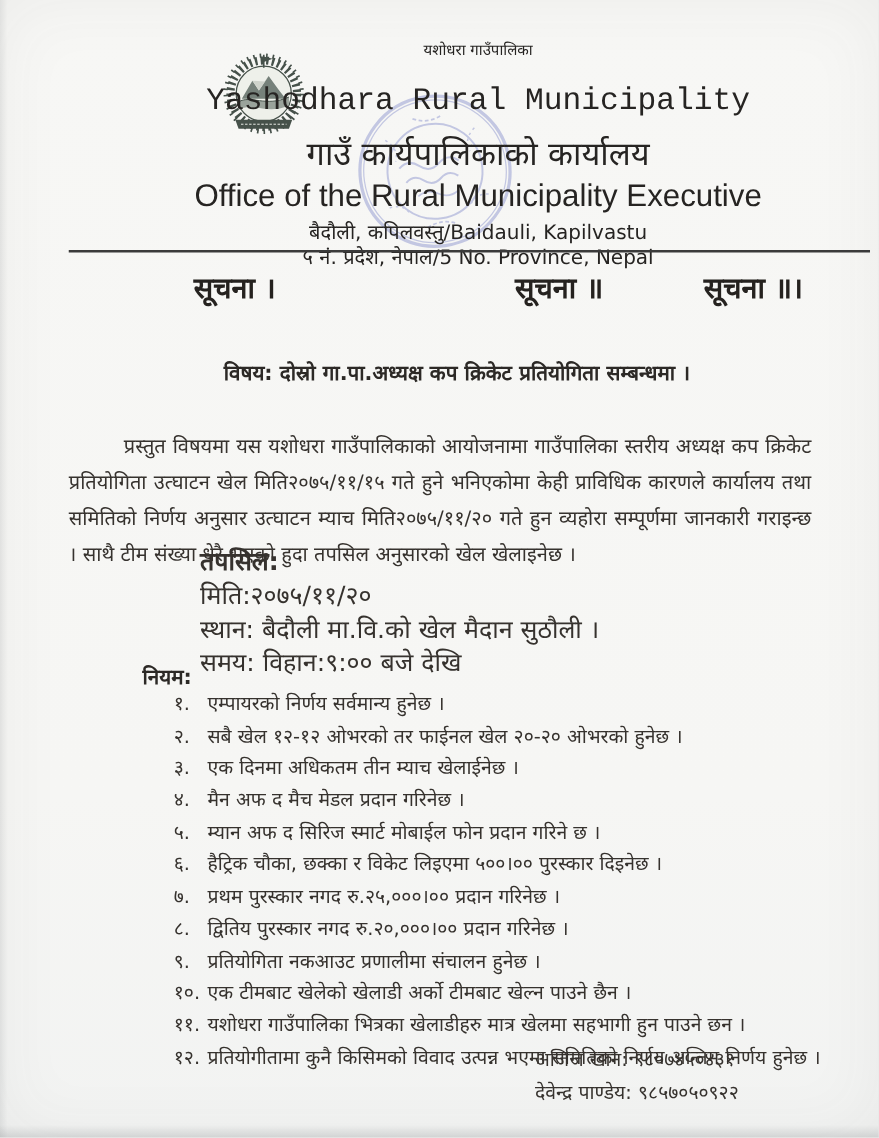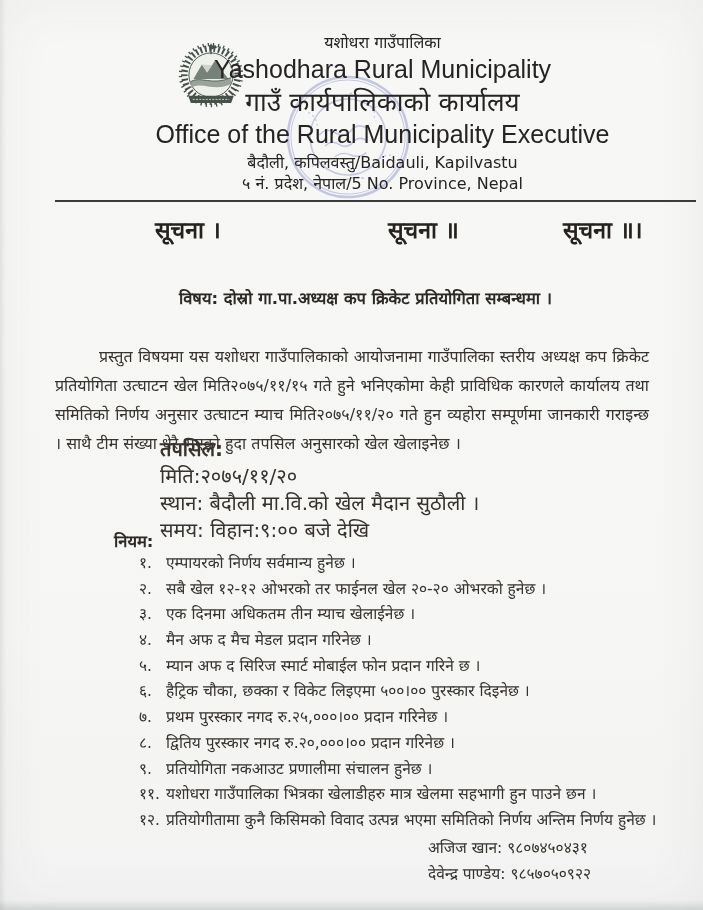--- a/index.html
+++ b/index.html
@@ -20,31 +20,31 @@
     background:linear-gradient(to bottom,rgba(0,0,0,0),rgba(90,95,100,.18));}
   .edge-shade{position:absolute;top:0;bottom:0;left:0;width:6px;
     background:linear-gradient(to right,rgba(90,95,100,.10),rgba(0,0,0,0));}
 
   
   .emblem{position:absolute;left:172px;top:38px;width:78px;height:74px;}
   .stamp{position:absolute;left:282px;top:70px;width:132px;height:134px;
     opacity:.42;transform:rotate(-8deg);pointer-events:none;}
   .hdr{position:absolute;left:0;right:0;top:34px;text-align:center;padding-left:62px;
     line-height:1.12;color:#262422;}
-  .hdr .np1{font-size:16px;}
-  .hdr .en1{font-family:Liberation Sans, sans-serif;font-size:25px;margin-top:3px;}
-  .hdr .np2{font-size:26px;margin-top:5px;}
+  .hdr .np1{font-size:12px;}
+  .hdr .en1{font-family:Liberation Mono, monospace;font-size:25px;margin-top:20px;}
+  .hdr .np2{font-size:26px;margin-top:15px;}
   .hdr .en2{font-family:Liberation Sans, sans-serif;font-size:25px;margin-top:3px;}
   .hdr .adr{font-size:16px;margin-top:6px;text-align:center;}
   .hdr .prv{font-size:16px;margin-top:3px;}
 
   .hrule{position:absolute;left:55px;top:200px;width:641px;height:2px;background:#3b3b3b;}
 
   .notice{position:absolute;top:213px;font-size:23px;font-weight:bold;color:#25221f;}
-  .n1{left:155px;} .n2{left:388px;} .n3{left:563px;}
+  .n1{left:155px;} .n2{left:412px;} .n3{left:563px;}
 
   .subject{position:absolute;left:0;width:100%;top:286px;text-align:center;
     font-size:16.5px;font-weight:bold;color:#2c2926;transform:translateX(14px);}
 
   .bodypar{position:absolute;left:55px;right:54px;top:326px;
     font-size:16px;line-height:29px;text-align:justify;text-indent:44px;color:#36322e;}
 
   .tapasil{position:absolute;left:160px;top:436px;font-size:20px;line-height:27px;color:#36322e;}
   .tapasil .th{font-weight:bold;}
 
@@ -147,20 +147,24 @@
       </div>
     <div class="rule-row">
         <span class="num">८.</span>
         <span>द्वितिय पुरस्कार नगद रु.२०,०००।०० प्रदान गरिनेछ ।</span>
       </div>
     <div class="rule-row">
         <span class="num">९.</span>
         <span>प्रतियोगिता नकआउट प्रणालीमा संचालन हुनेछ ।</span>
       </div>
     <div class="rule-row">
+        <span class="num">१०.</span>
+        <span>एक टीमबाट खेलेको खेलाडी अर्को टीमबाट खेल्न पाउने छैन ।</span>
+      </div>
+    <div class="rule-row">
         <span class="num">११.</span>
         <span>यशोधरा गाउँपालिका भित्रका खेलाडीहरु मात्र खेलमा सहभागी हुन पाउने छन ।</span>
       </div>
     <div class="rule-row">
         <span class="num">१२.</span>
         <span>प्रतियोगीतामा कुनै किसिमको विवाद उत्पन्न भएमा समितिको निर्णय अन्तिम निर्णय हुनेछ ।</span>
       </div>
   </div>
 
   <div class="sigs">

